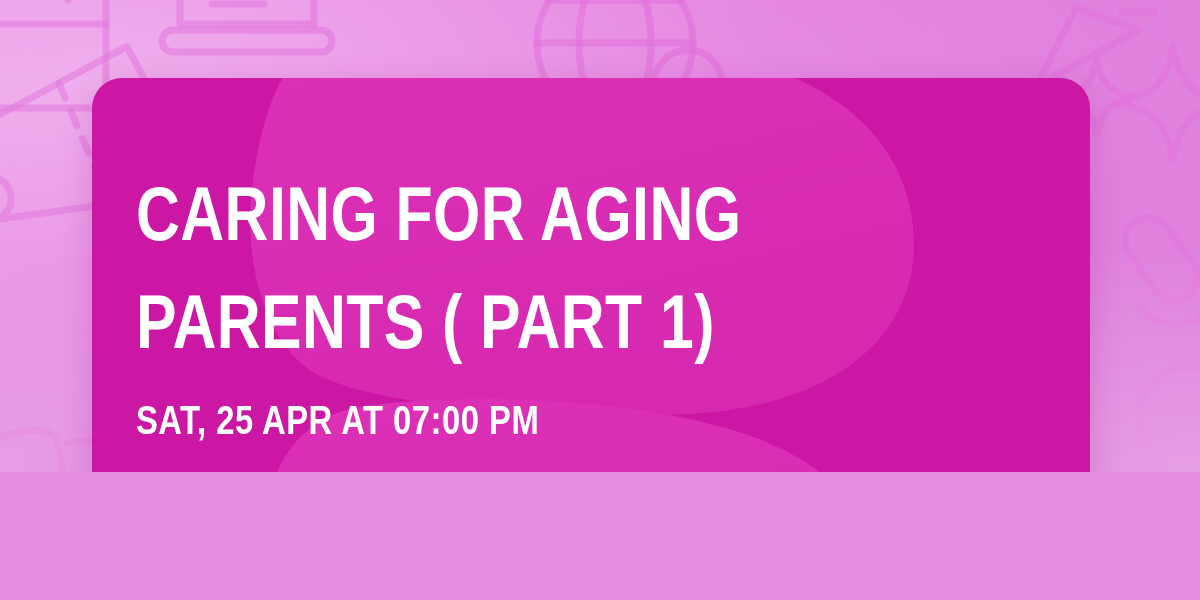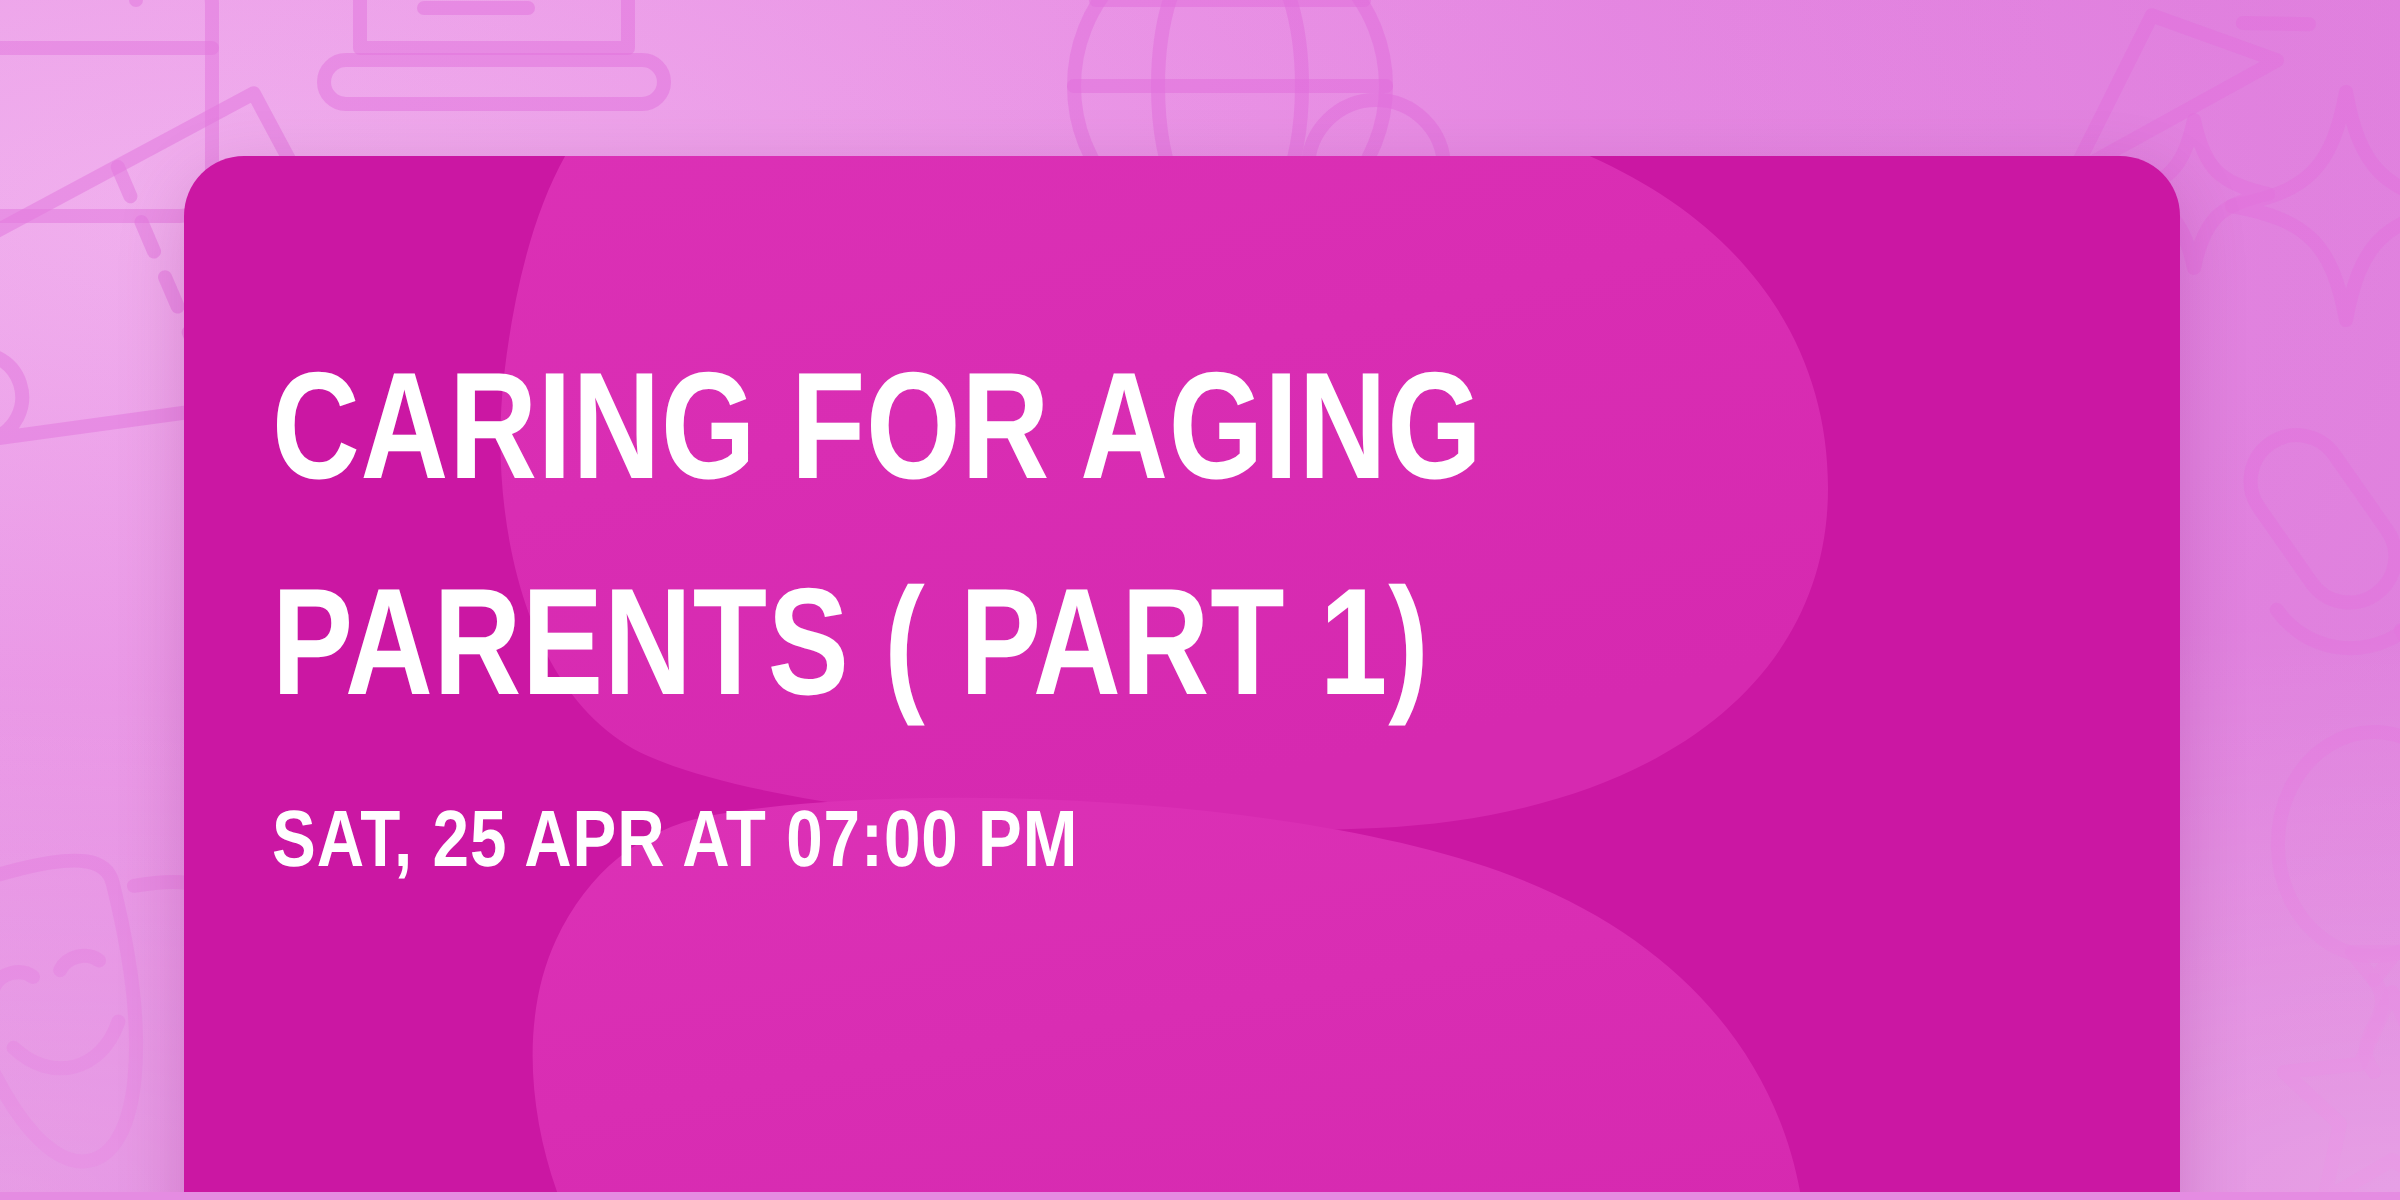--- a/index.html
+++ b/index.html
@@ -10,21 +10,21 @@
     width: 1200px;
     height: 600px;
     overflow: hidden;
     font-family: "Liberation Sans", sans-serif;
     background: #e58ce2;
   }
 
   #stage {
     position: relative;
     width: 1200px;
-    height: 596px;
+    height: 472px;
     overflow: hidden;
   }
 
   
   .bg-base {
     position: absolute;
     inset: 0;
     background:
       radial-gradient(120% 110% at 8% 18%, #efa8ec 0%, #e88fe4 38%, #df7cdd 72%, #db73d9 100%);
   }

